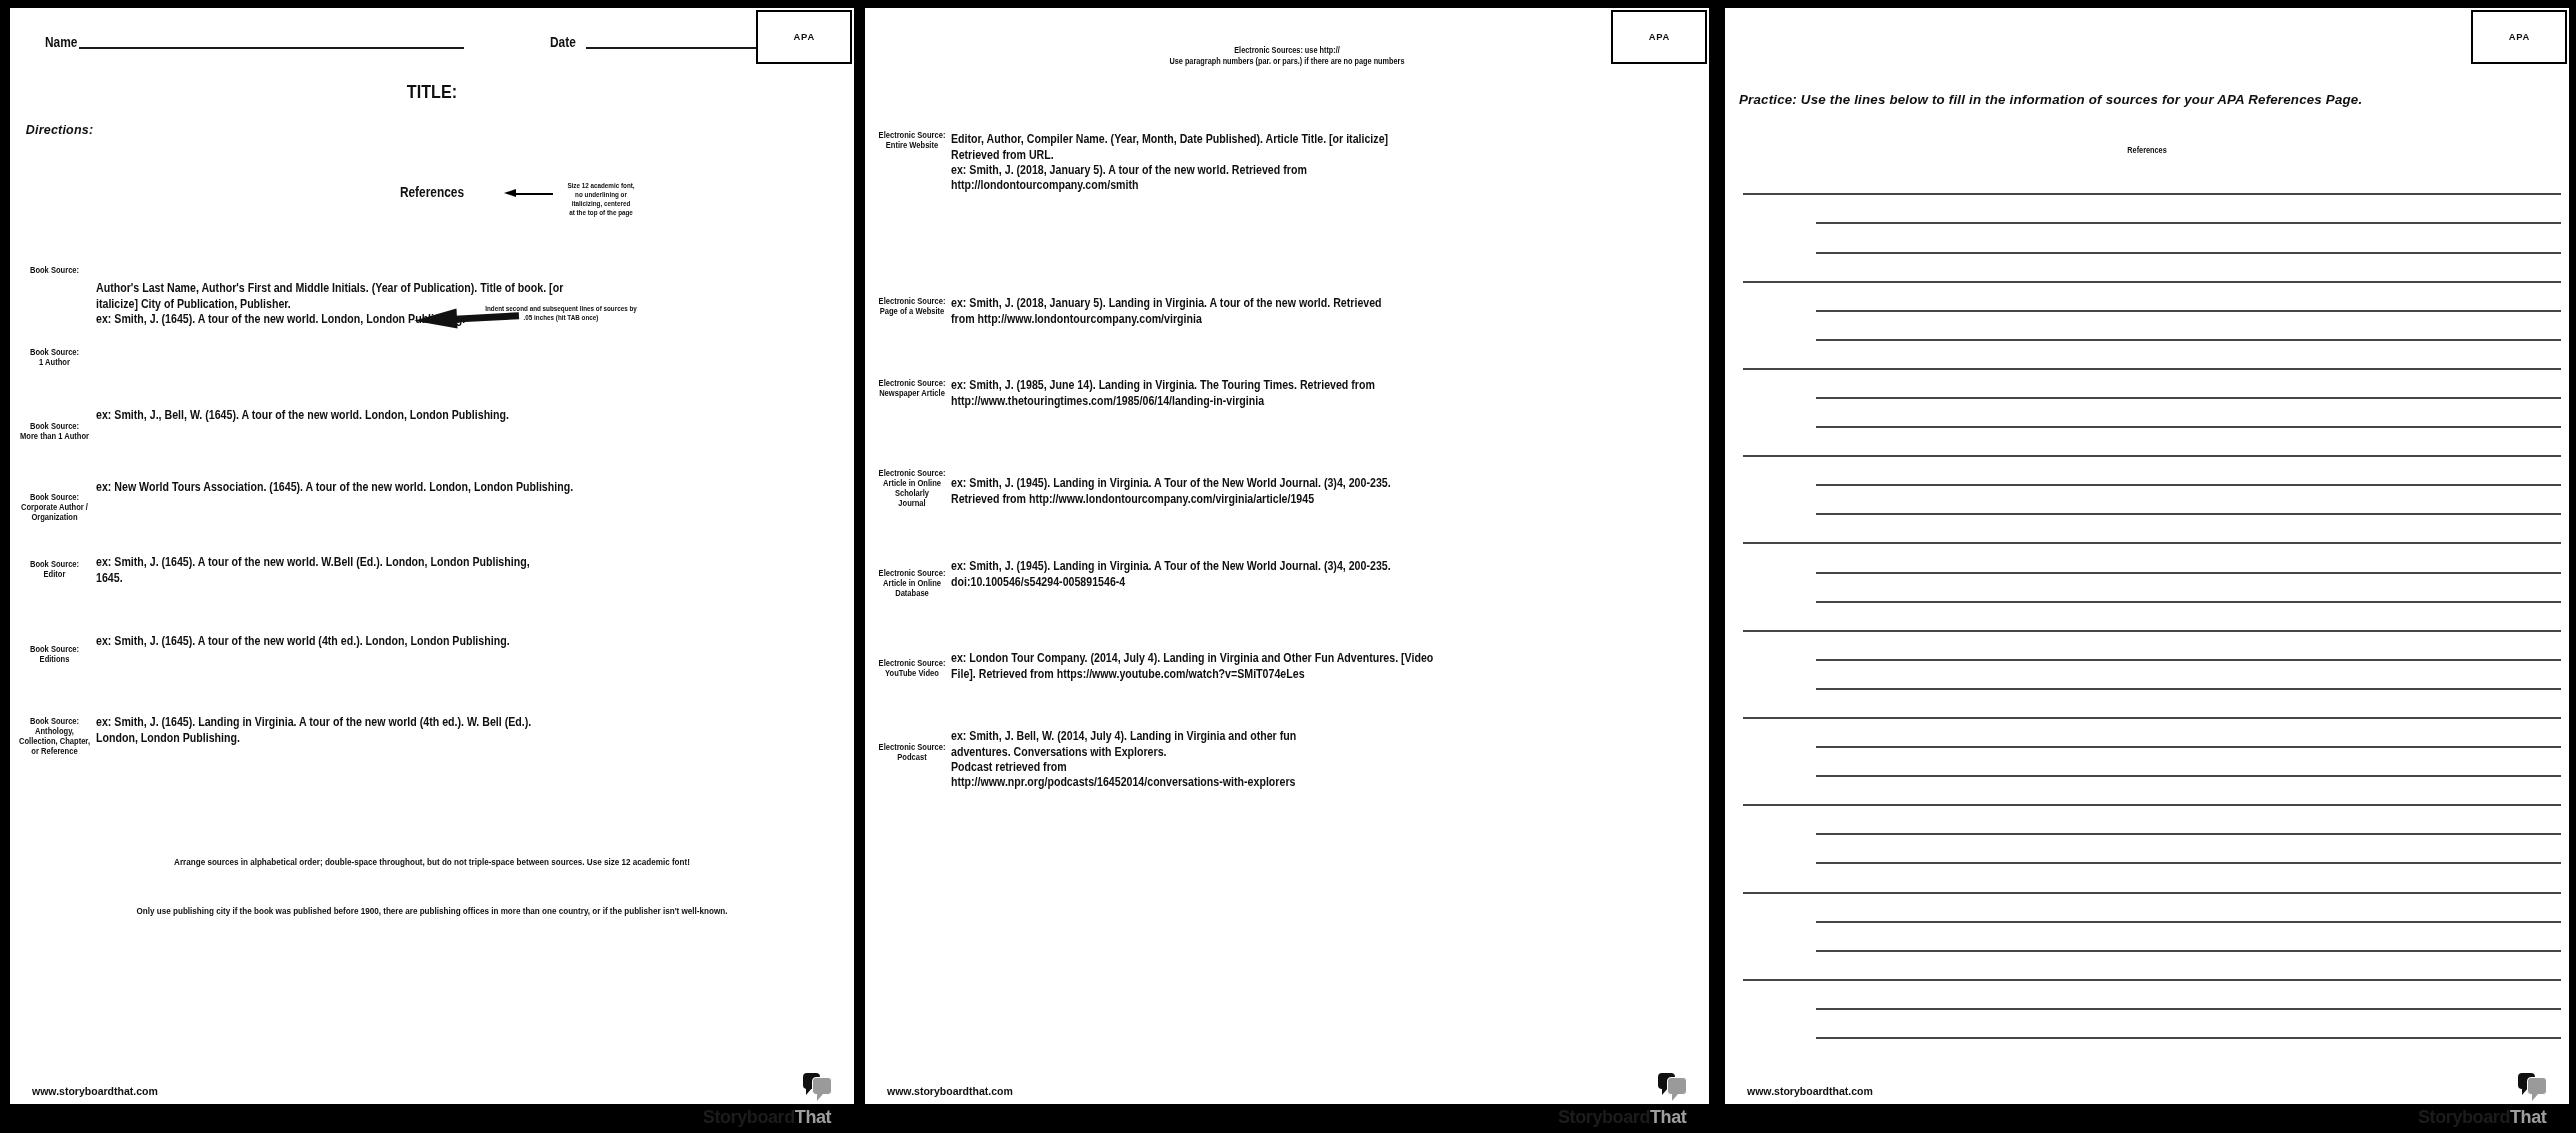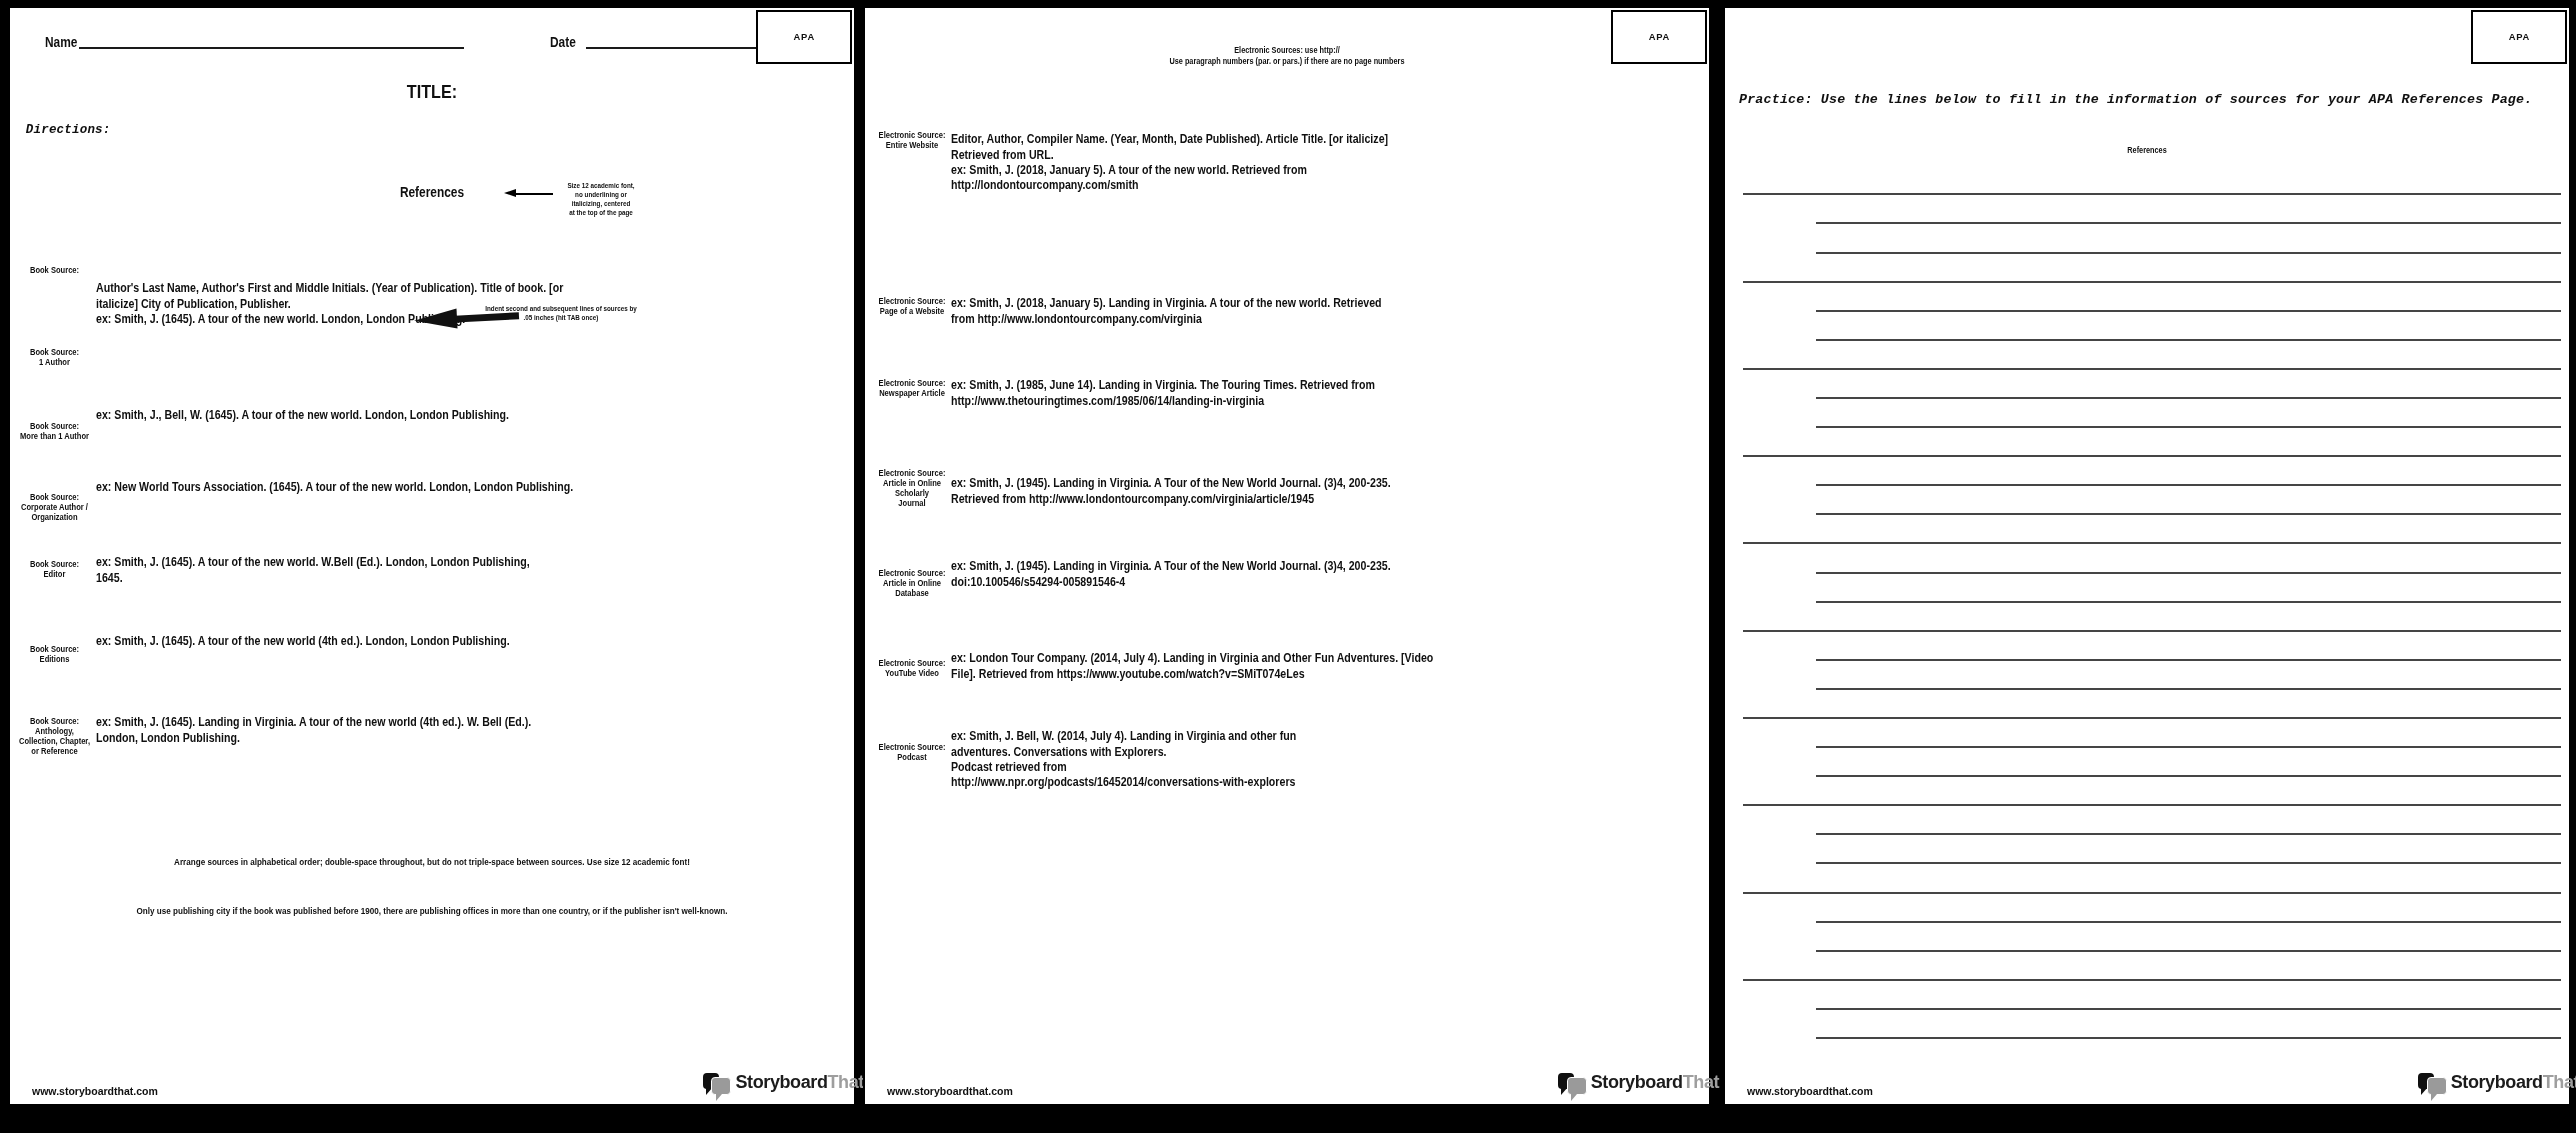--- a/index.html
+++ b/index.html
@@ -11,21 +11,21 @@
 
   .apa-badge{position:absolute;top:1.6px;right:1.6px;width:92px;height:50px;border:2.3px solid #000;
              background:#fff;display:flex;align-items:center;justify-content:center;
              font-weight:bold;font-size:9.4px;letter-spacing:0.8px;z-index:5;}
 
   .cond{font-weight:bold;transform:scaleX(0.85);transform-origin:0 0;white-space:pre-line;}
   .cond-c{font-weight:bold;transform:scaleX(0.85);transform-origin:50% 0;white-space:pre-line;}
   .abs{position:absolute;}
   .center{left:0;width:100%;text-align:center;}
 
-  .hand{font-style:italic;font-weight:bold;font-family:Liberation Mono, monospace;letter-spacing:0.2px;}
+  .hand{font-style:italic;font-weight:bold;font-family:Liberation Sans, sans-serif;letter-spacing:0.2px;}
 
   .src-label{position:absolute;left:4.7px;width:81px;text-align:center;font-size:8.6px;
              line-height:9.8px;font-weight:bold;white-space:pre-line;
              transform:scaleX(0.88);transform-origin:50% 0;}
   #page2 .src-label{left:3.9px;width:86px;}
   .src-text{position:absolute;left:86px;width:735px;font-size:12.5px;line-height:15.2px;
             font-weight:bold;white-space:pre-line;transform:scaleX(0.85);transform-origin:0 0;z-index:1;}
 
   .fill-line{position:absolute;height:1.6px;background:#1a1a1a;}
   .rule{position:absolute;height:1.6px;background:#454545;}
@@ -42,21 +42,21 @@
              transform:rotate(-3deg);z-index:2;}
   .big-arrow .head{position:absolute;left:0;top:0;width:0;height:0;border-top:10.2px solid transparent;
                    border-bottom:10.2px solid transparent;border-right:43px solid #111;}
   .big-arrow .tail{position:absolute;left:41px;top:7px;width:64px;height:7px;background:#111;}
 
   .center-note{position:absolute;left:0;width:100%;text-align:center;font-weight:bold;
                font-size:9px;transform:scaleX(0.9);transform-origin:50% 0;}
 
   .site{position:absolute;left:22px;top:1076px;font-size:11.7px;font-weight:bold;
         transform:scaleX(0.9);transform-origin:0 0;}
-  .logo{position:absolute;left:693px;top:1064px;display:flex;align-items:flex-start;gap:4.7px;}
+  .logo{position:absolute;left:693px;top:1064px;display:flex;align-items:flex-end;gap:4.7px;flex-direction:column;}
   .logo-icon{position:relative;width:28px;height:30px;}
   .logo-icon .b1{position:absolute;left:0;top:0.8px;width:16.4px;height:15.6px;background:#101010;border-radius:3.9px;}
   .logo-icon .b1t{position:absolute;left:3.1px;top:15px;width:0;height:0;
                   border-top:8.6px solid #101010;border-right:7px solid transparent;}
   .logo-icon .b2{position:absolute;left:8.6px;top:4.7px;width:18px;height:16.4px;background:#9a9a9a;
                  border-radius:3.9px;border:1.6px solid #fff;}
   .logo-icon .b2t{position:absolute;left:13.3px;top:22px;width:0;height:0;
                   border-top:7px solid #9a9a9a;border-right:6.3px solid transparent;}
   .logo-text{font-size:18px;font-weight:bold;letter-spacing:-0.4px;color:#1c1c1c;}
   .logo-text .light{color:#9e9e9e;}

